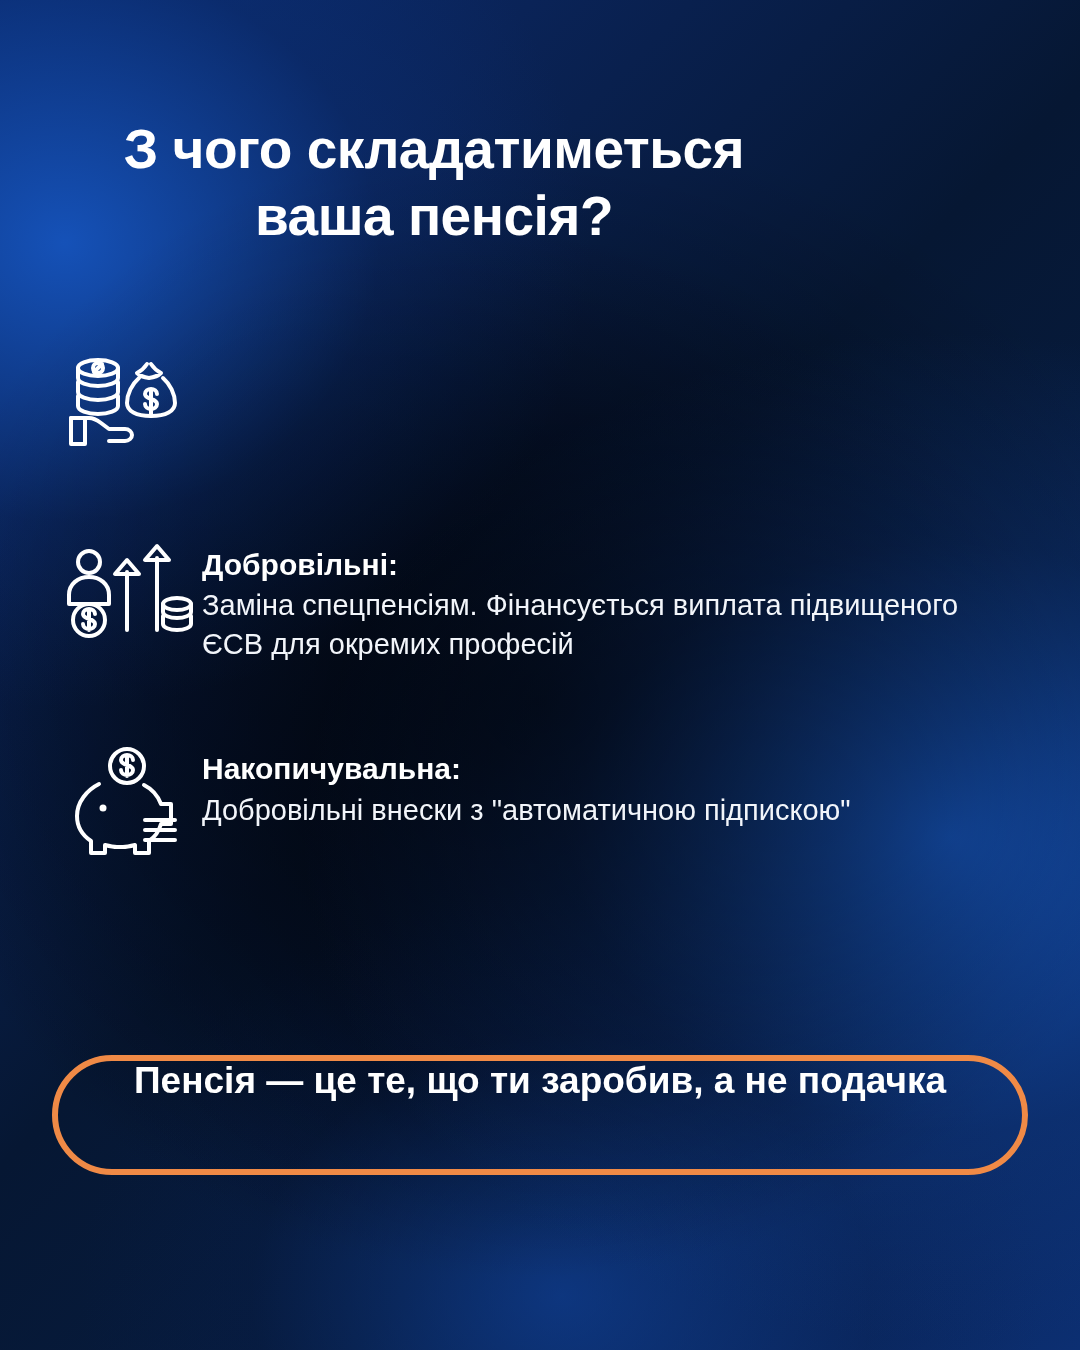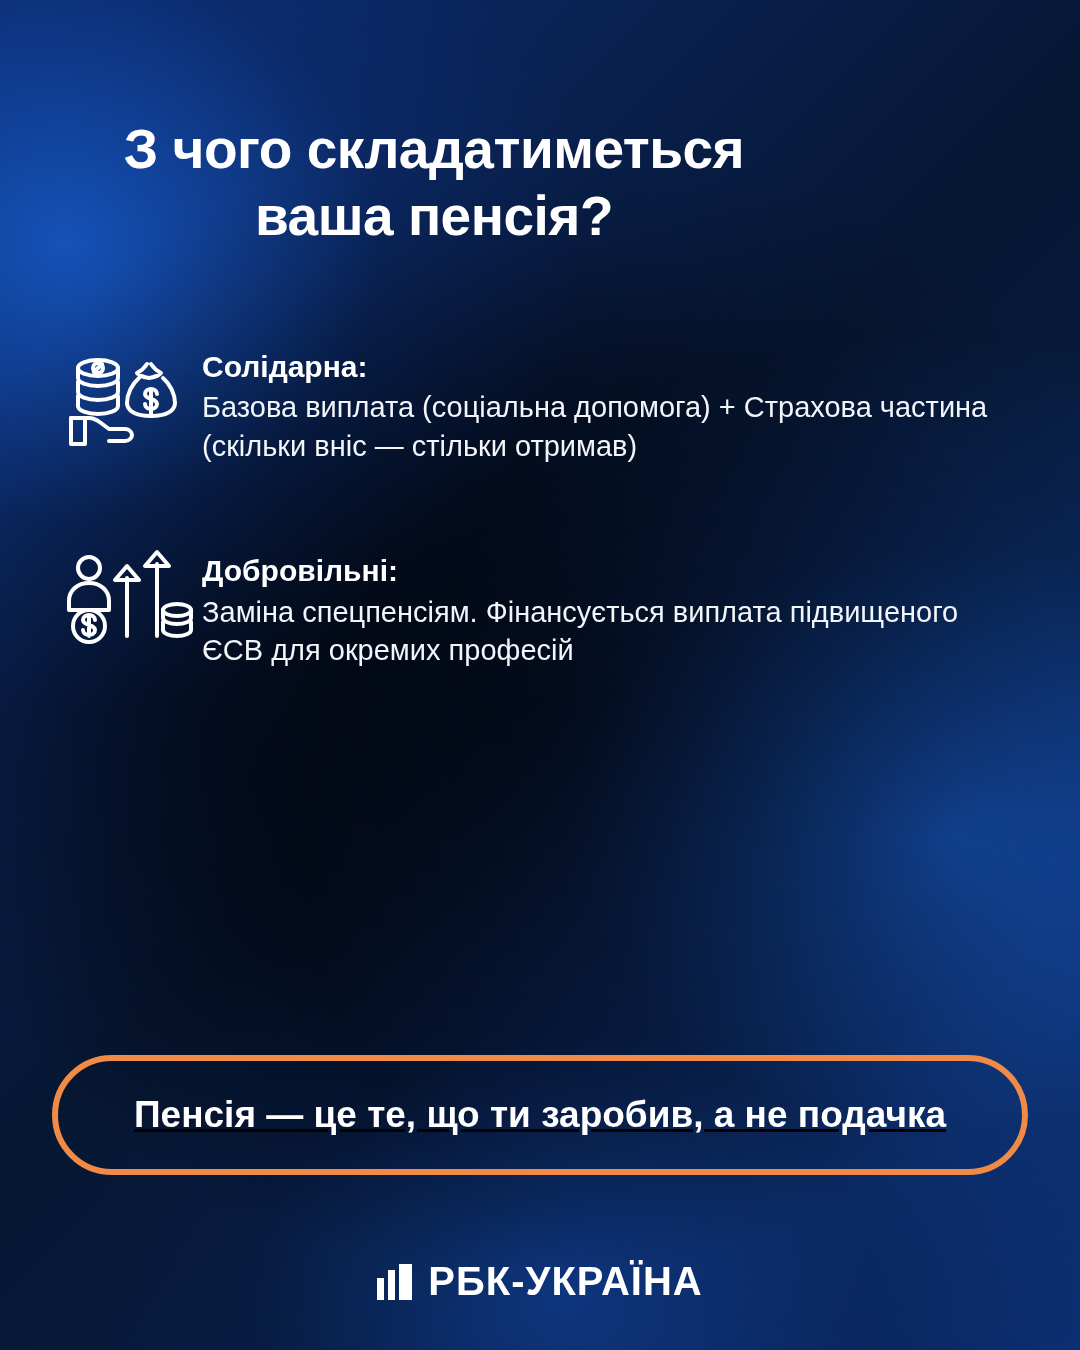--- a/index.html
+++ b/index.html
@@ -97,24 +97,23 @@
 
   .callout {
     position: absolute;
     left: 52px;
     top: 1055px;
     width: 976px;
     height: 120px;
     border: 6px solid #f08a46;
     border-radius: 60px;
     display: flex;
-    align-items: center;
+    align-items: flex-start;
     justify-content: center;
     padding: 0 40px;
-    text-decoration: underline;
   }
 
   .callout-text {
     color: #ffffff;
     font-size: 37px;
     font-weight: bold;
     line-height: 1.1;
     text-align: center;
     white-space: nowrap;
   }
@@ -175,24 +174,20 @@
           <path d="M17 52v10c0 4.4 9 8 20 8s20-3.6 20-8V52"></path>
           <circle cx="37" cy="24" r="5"></circle>
           <path d="M33 28l8-8"></path>
           <path d="M86 20c-4 6-10 9-10 9 4 4 12 5 12 5s8-1 12-5c0 0-6-3-10-9"></path>
           <path d="M78 34c-7 6-12 16-12 25 0 8 9 13 24 13s24-5 24-13c0-9-5-19-12-25"></path>
           <path d="M90 46v26M96 50c0-3-3-5-6-5s-6 2-6 5 3 4 6 5 6 2 6 5-3 5-6 5-6-2-6-5"></path>
           <path d="M10 74h18c4 0 8 2 12 5l8 6h16c4 0 7 3 7 6s-3 6-7 6H48"></path>
           <path d="M10 74v26h14V74"></path>
         </svg>
       </div>
-      <div class="body">
-        <div class="item-title">Солідарна:</div>
-        <div class="item-desc">Базова виплата (соціальна допомога) + Страхова частина (скільки вніс — стільки отримав)</div>
-      </div>
     </div>
 
     <div class="item">
       <div class="icon">
         <svg width="132" height="112" viewBox="0 0 132 112" fill="none" stroke="#ffffff" stroke-width="4" stroke-linecap="round" stroke-linejoin="round">
           <circle cx="28" cy="20" r="11"></circle>
           <path d="M8 62v-9c0-11 9-18 20-18s20 7 20 18v9z"></path>
           <circle cx="28" cy="78" r="16"></circle>
           <path d="M28 68v20M34 72c0-3-3-5-6-5s-6 2-6 5 3 4 6 5 6 2 6 5-3 5-6 5-6-2-6-5"></path>
           <path d="M66 88V30M66 18l-12 14h24z" fill="none"></path>
@@ -201,28 +196,35 @@
           <path d="M102 62v8c0 3.3 6.3 6 14 6s14-2.7 14-6v-8"></path>
           <path d="M102 74v8c0 3.3 6.3 6 14 6s14-2.7 14-6v-8"></path>
         </svg>
       </div>
       <div class="body">
         <div class="item-title">Добровільні:</div>
         <div class="item-desc">Заміна спецпенсіям. Фінансується виплата підвищеного ЄСВ для окремих професій</div>
       </div>
     </div>
 
+    <div class="item">
+      <div class="icon">
+        <svg width="132" height="112" viewBox="0 0 132 112" fill="none" stroke="#ffffff" stroke-width="4" stroke-linecap="round" stroke-linejoin="round">
+          <circle cx="66" cy="20" r="17"></circle>
+          <path d="M66 10v20M72 14c0-3-3-5-6-5s-6 2-6 5 3 4 6 5 6 2 6 5-3 5-6 5-6-2-6-5"></path>
+          <path d="M38 38c-12 6-22 18-22 32 0 10 5 19 14 25v12h14V99c4 1 8 2 12 2h6c4 0 8-1 12-2v8h14V95c6-4 10-10 12-17h10V58h-10c-3-8-9-15-17-19"></path>
+          <circle cx="42" cy="62" r="3.5" fill="#ffffff" stroke="none"></circle>
+          <path d="M84 84h30M84 94h30M84 74h30"></path>
+        </svg>
+      </div>
+      <div class="body">
+        <div class="item-title">Накопичувальна:</div>
+        <div class="item-desc">Добровільні внески з "автоматичною підпискою"</div>
+      </div>
+    </div>
 
   </div>
 
   <div class="callout">
     <div class="callout-text">Пенсія — це те, що ти заробив, а не подачка</div>
   </div>
 
-  <div class="footer">
-    <div class="footer-mark">
-      <i class="b1"></i>
-        <i class="b2"></i>
-        <i class="b3"></i>
-    </div>
-    <div class="footer-text">РБК-УКРАЇНА</div>
-  </div>
 </div>
 
 </body></html>

